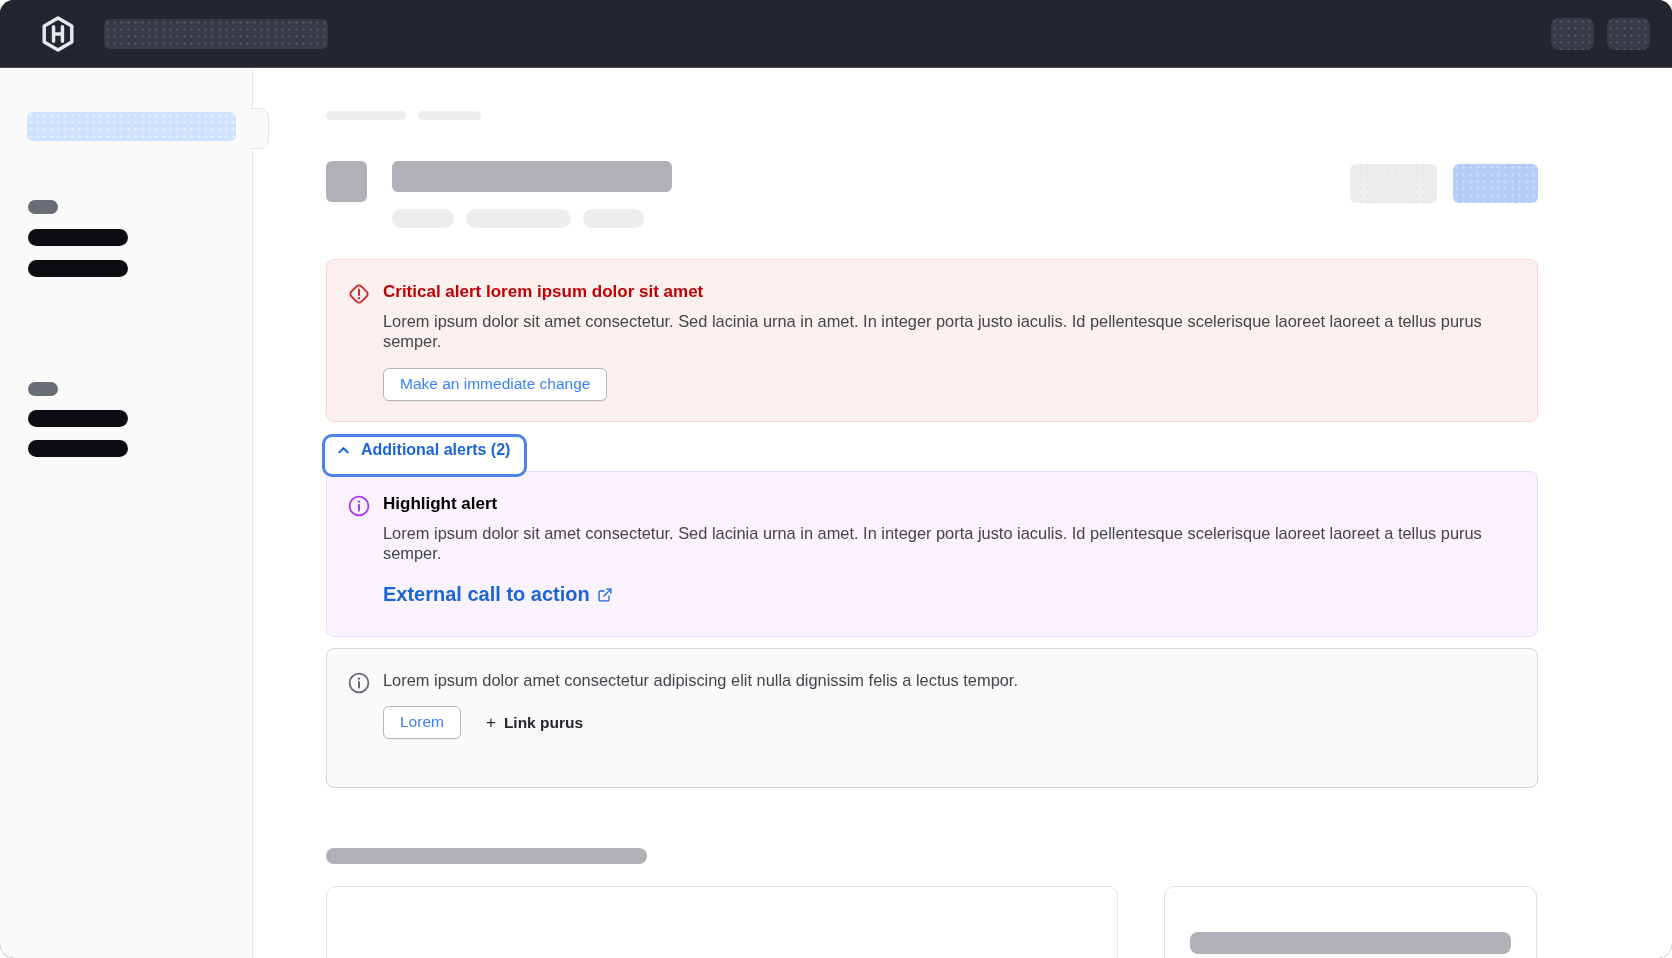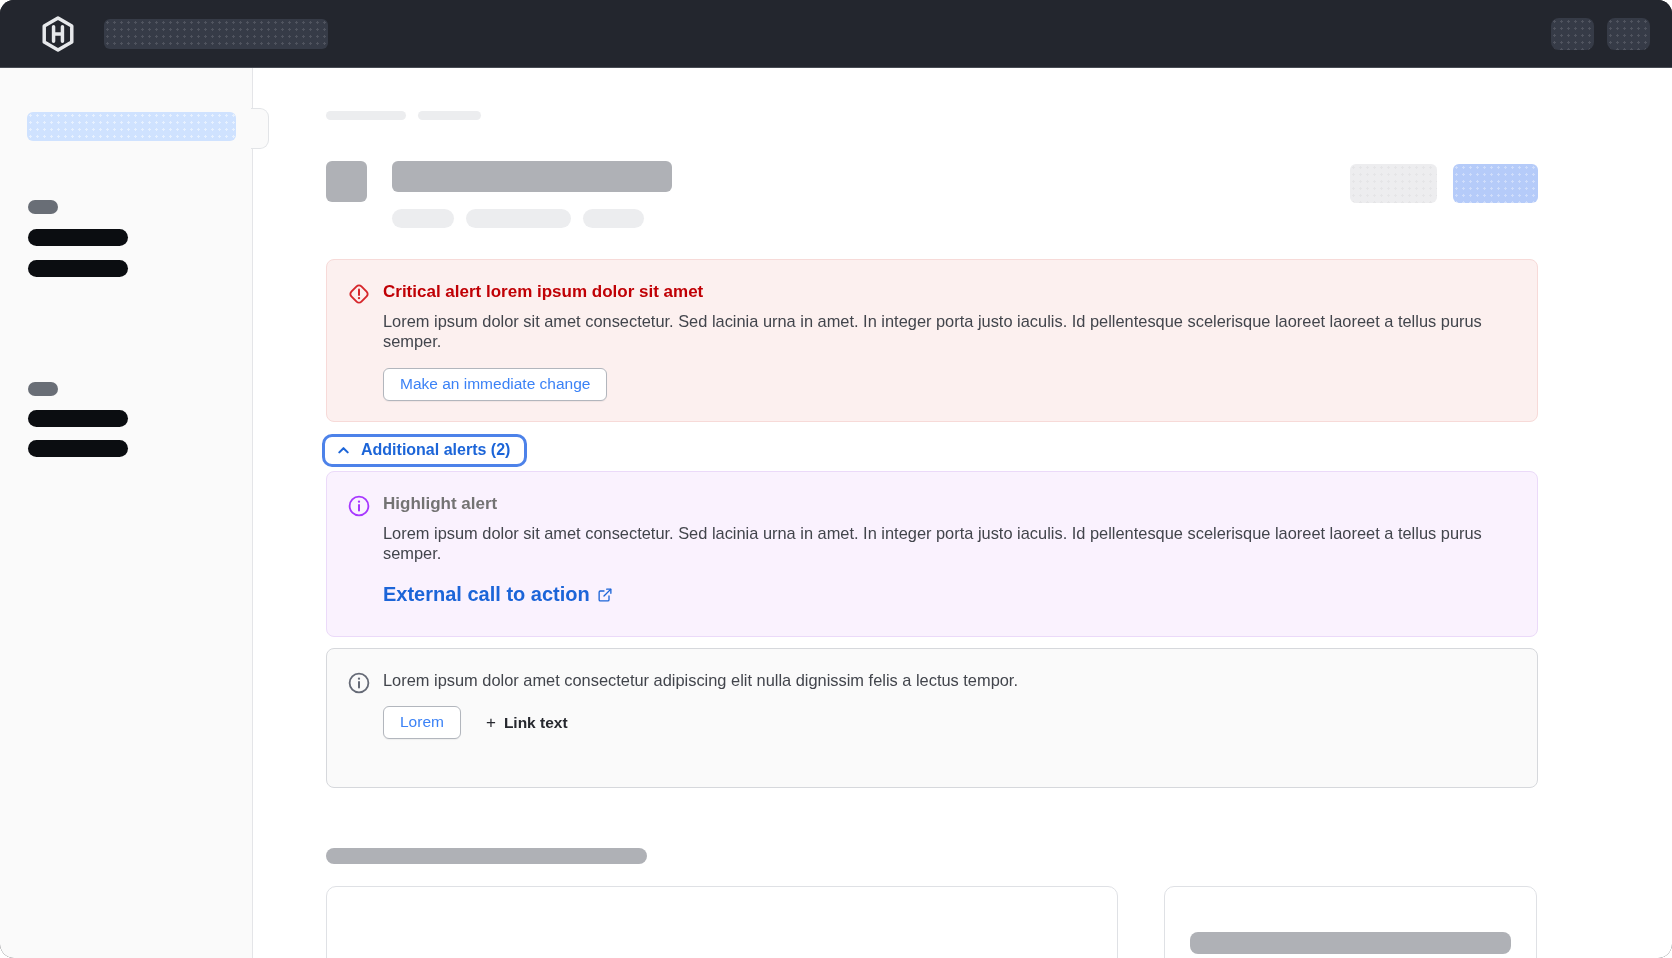--- a/index.html
+++ b/index.html
@@ -49,38 +49,38 @@
   
   .alert{box-sizing:border-box;width:1212px;border-radius:8px;display:flex;gap:12px;
     padding:21px 24px 16px 20px;}
   .alert .icon-col{flex:0 0 24px;padding-top:1px;}
   .alert .alert-content{flex:1;min-width:0;}
   .alert-title{font-size:17px;font-weight:700;margin:1px 0 9px;}
   .alert-body{font-size:16.4px;line-height:20px;color:#42454C;max-width:1135px;}
   .alert.critical{background:#FCF0EF;border:1px solid #F7DAD8;min-height:163px;}
   .alert.critical .alert-title{color:#C00005;}
   .alert.highlight{background:#FAF2FE;border:1px solid #EBDAF9;min-height:166px;padding-bottom:24px;margin-top:1px;}
-  .alert.highlight .alert-title{color:#737373;}
+  .alert.highlight .alert-title{color:#000000;}
   .alert.neutral{background:#FAFAFA;border:1px solid #D6D8DC;min-height:140px;padding-bottom:18px;margin-top:11px;}
   .alert.neutral .alert-title{color:#26282E;}
 
   .btn-secondary{display:inline-block;margin-top:17px;padding:6px 16px 7px;background:#fff;border:1px solid #B2B6BD;
     border-radius:6px;font-size:15.5px;font-weight:500;color:#3b82f6;cursor:pointer;font-family:inherit;
     box-shadow:0 1px 1px rgba(0,0,0,.05);}
   .alert-link{display:inline-flex;align-items:center;gap:7px;margin-top:20px;color:#1C65D8;
     font-size:20px;font-weight:600;text-decoration:none;cursor:pointer;}
   .neutral-actions{display:flex;align-items:center;margin-top:16px;}
   .neutral-link{display:inline-flex;align-items:center;gap:8px;margin-left:25px;color:#26282E;
     font-size:15.5px;font-weight:600;text-decoration:none;cursor:pointer;}
   .plus-glyph{font-size:17px;font-weight:400;color:#26282E;line-height:1;}
 
   
   .toggle-row{margin:12px 0 0 -4px;height:36px;}
   .alerts-toggle{display:inline-flex;align-items:center;gap:10px;background:#fff;border:3px solid #4D82E9;
-    border-radius:10px;padding:4px 14px 5px 11px;color:#1C65D8;font-size:16px;font-weight:600;cursor:pointer;font-family:inherit;}
+    border-radius:10px;padding:4px 14px 15px 11px;color:#1C65D8;font-size:16px;font-weight:600;cursor:pointer;font-family:inherit;}
 
   
   .section-title-skel{margin-top:60px;width:321px;height:16px;border-radius:8px;background:#AFB1B6;}
   .cards-row{display:flex;gap:46px;margin-top:22px;}
   .card{background:#fff;border:1px solid #DFE1E5;border-radius:10px;height:140px;position:relative;box-sizing:border-box;}
   .card.left{width:792px;}
   .card.right{width:373px;}
   .card-bar-skel{position:absolute;height:22px;border-radius:8px;background:#AFB1B6;}
   .card.right .card-bar-skel{left:25px;top:45px;width:321px;}
 
@@ -198,21 +198,21 @@
               <line x1="12" y1="11" x2="12" y2="16.4" stroke="#656A76" stroke-width="2" stroke-linecap="round"></line>
               <circle cx="12" cy="7.7" r="1.15" fill="#656A76"></circle>
             </svg>
           </div>
           <div class="alert-content">
             <div class="alert-body">Lorem ipsum dolor amet consectetur adipiscing elit nulla dignissim felis a lectus tempor.</div>
             <div class="neutral-actions">
               <button class="btn-secondary" style="margin-top:0">Lorem</button>
               <a class="neutral-link">
                 <span class="plus-glyph">+</span>
-                <span>Link text</span>
+                <span>Link purus</span>
               </a>
             </div>
           </div>
         </div>
 
         <div class="section-title-skel"></div>
         <div class="cards-row">
           <div class="card left">
             
           </div>

